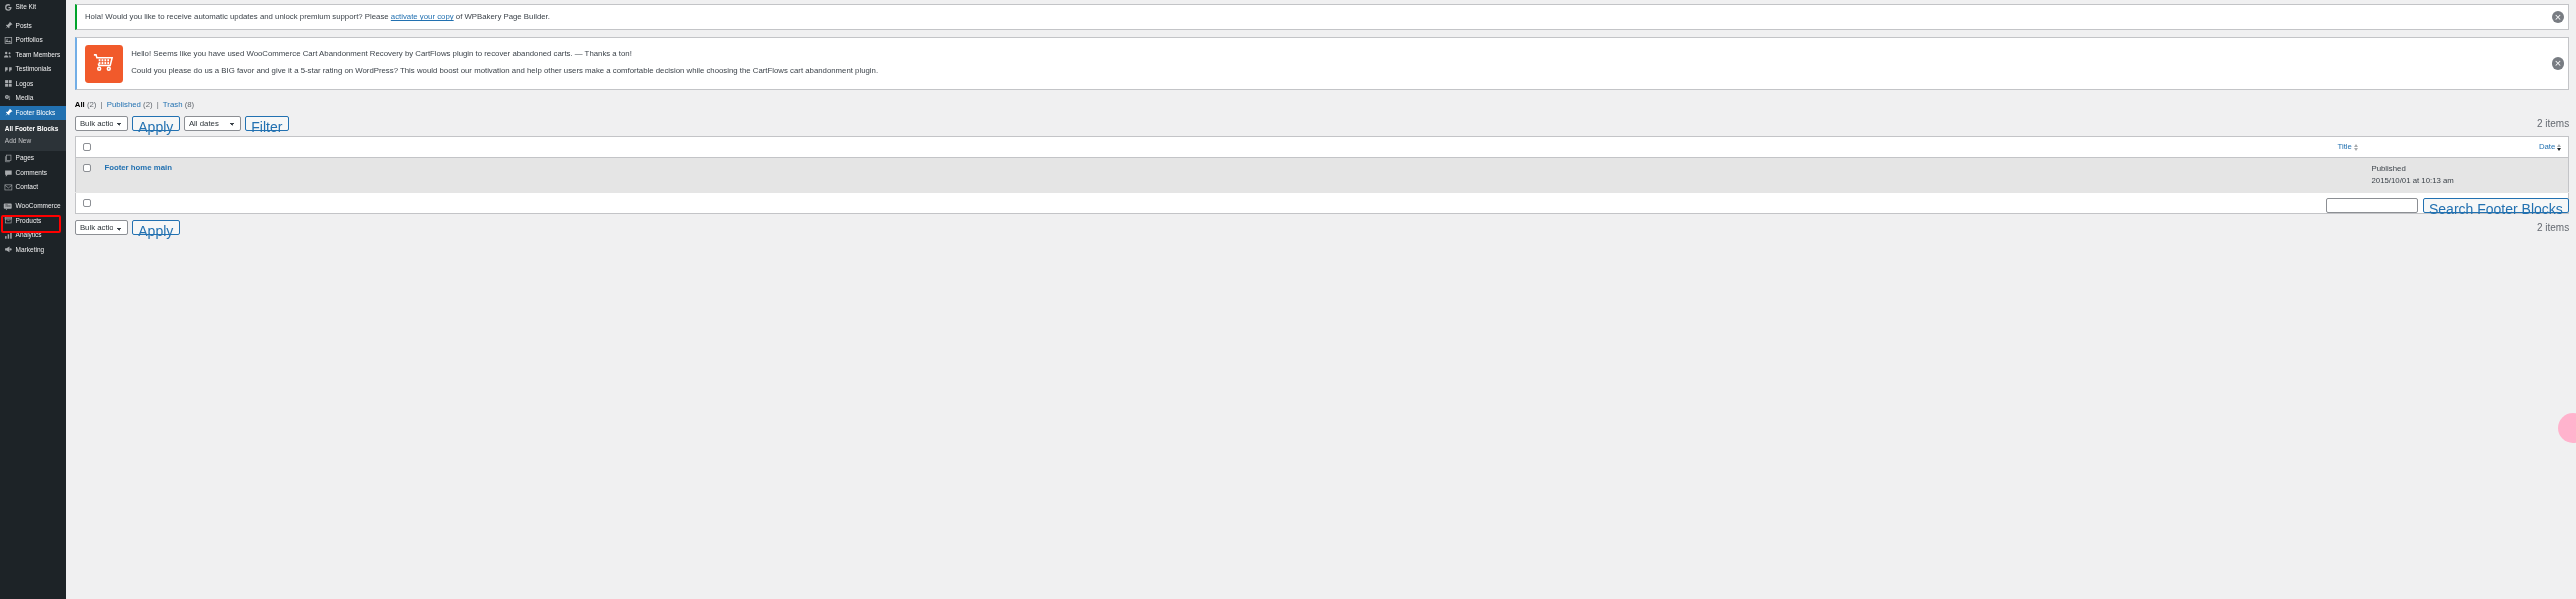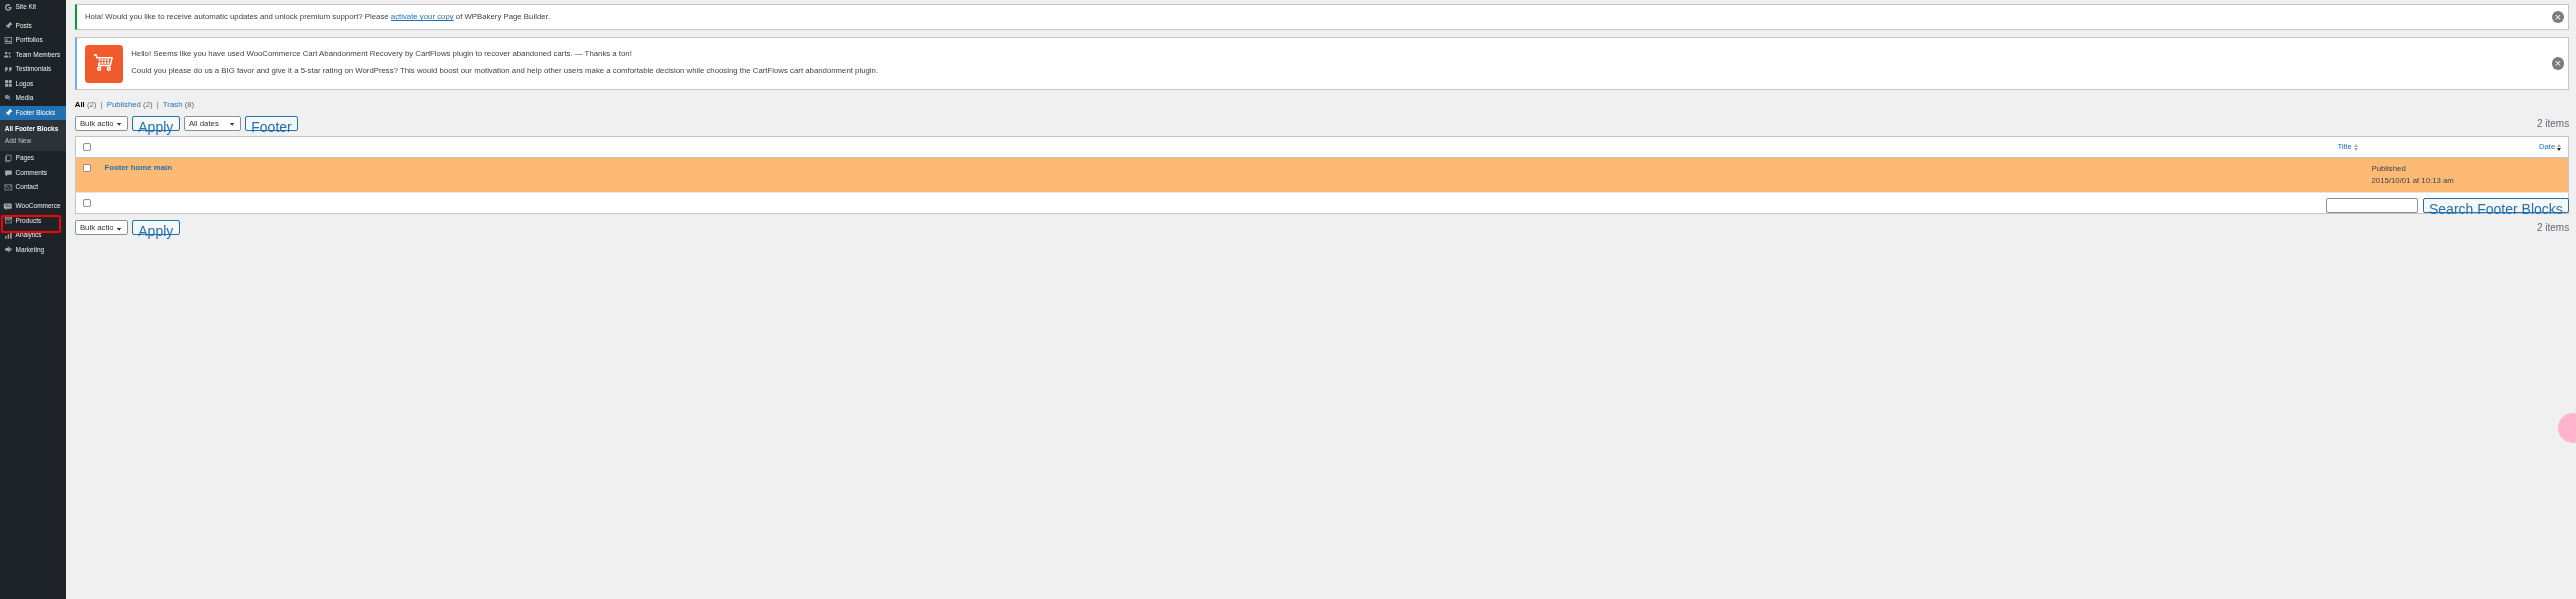--- a/index.html
+++ b/index.html
@@ -260,21 +260,21 @@
     border-top: 0.7px solid #c3c4c7;
   }
   th.col-cb, td.col-cb { width: 17.7px; padding-left: 6.8px; padding-right: 0; }
   th.col-date, td.col-date { width: 204px; }
   td {
     padding: 5.4px 6.8px;
     vertical-align: top;
     color: #3c434a;
     border-bottom: 0.7px solid #e5e5e5;
   }
-  tr.alternate td { background: #fdba74; }
+  tr.alternate td { background: #e5e5e5; }
   td.col-title a.row-title {
     color: #2271b1;
     font-weight: bold;
     text-decoration: none;
     font-size: 7.8px;
   }
   td.col-title { height: 25px; }
   td.col-date { color: #3c434a; line-height: 1.5; }
   .cb-input {
     width: 8.2px; height: 8.2px;
@@ -540,21 +540,21 @@
     </div>
 
     <div class="tablenav">
       <select class="sel-bulk">
         <option>Bulk actions</option>
       </select>
       <button class="btn-secondary">Apply</button>
       <select class="sel-dates">
         <option>All dates</option>
       </select>
-      <button class="btn-secondary">Footer</button>
+      <button class="btn-secondary">Filter</button>
       <span class="displaying-num">2 items</span>
     </div>
 
     <table class="wp-list-table">
       <thead>
         <tr>
           <th class="col-cb">
             <span class="cb-input"></span>
           </th>
           <th class="col-title">

